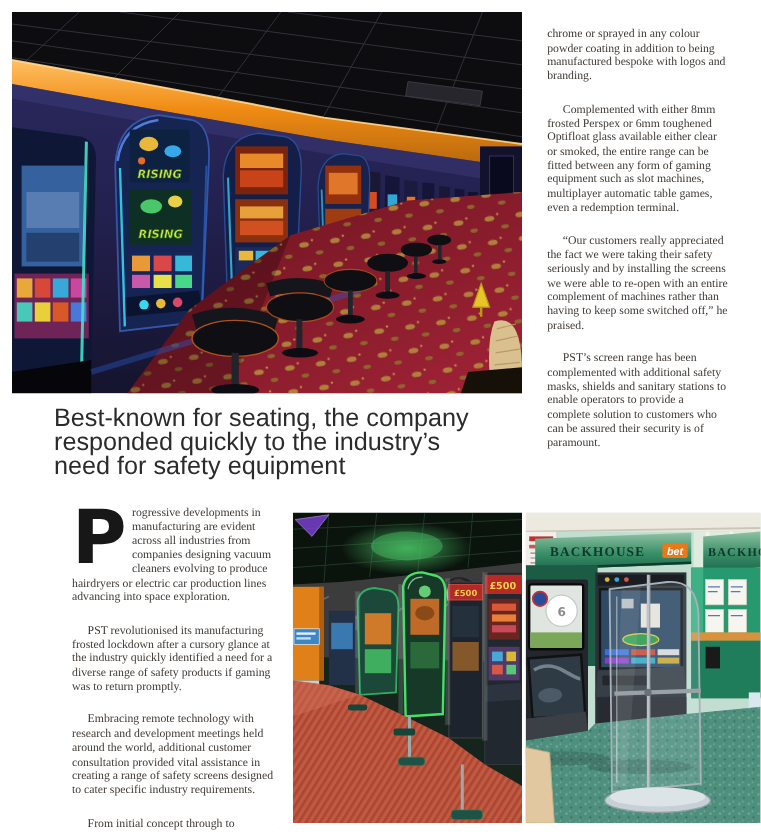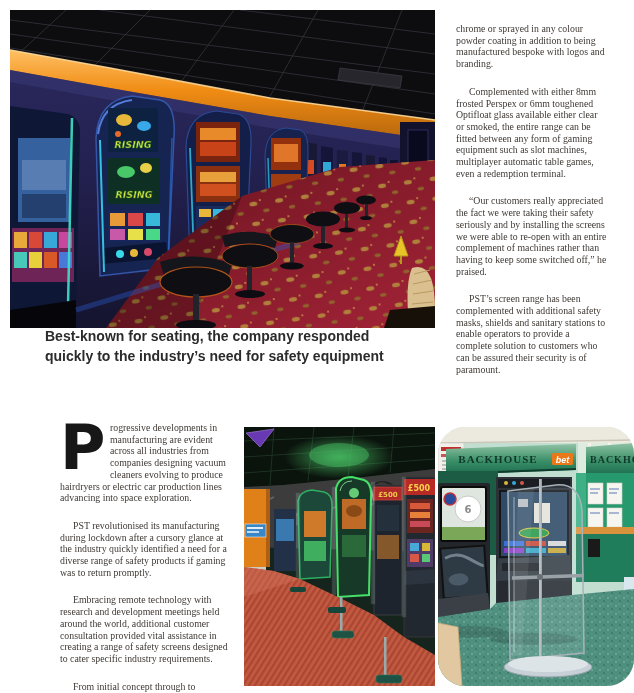--- a/index.html
+++ b/index.html
@@ -2,30 +2,30 @@
 <html><head>
 <meta charset="utf-8">
 <style>
   html,body{margin:0;padding:0;background:#ffffff;}
   .page{position:relative;width:634px;height:693px;background:#ffffff;overflow:hidden;
         font-family:"Liberation Serif",serif;color:#3e3833;}
   .photo{position:absolute;overflow:hidden;}
   .photo svg{display:block;}
   .photo-top{left:10px;top:10px;width:469px;height:318px;}
   .photo-mid{left:244px;top:427px;width:191px;height:259px;}
-  .photo-right{left:438px;top:427px;width:196px;height:259px;border-radius:27px;}
+  .photo-right{left:438px;top:427px;width:196px;height:259px;}
   .col-right{position:absolute;left:440px;top:7px;width:183px;
              font-size:9.8px;line-height:11.7px;text-align:left;}
   .col-left{position:absolute;left:44px;top:406px;width:206px;height:287px;overflow:hidden;
             font-size:9.8px;line-height:11.7px;}
   .col-right p,.col-left p{margin:16px;text-indent:13px;}
   p.noindent{text-indent:0;}
-  .headline{position:absolute;left:45px;top:326px;width:362px;margin:0;
-            font-family:"Liberation Sans",sans-serif;font-weight:700;
-            font-size:14px;line-height:20px;color:#2b2b2b;}
+  .headline{position:absolute;left:45px;top:339px;width:362px;margin:0;
+            font-family:"Liberation Sans",sans-serif;font-weight:400;
+            font-size:21px;line-height:20px;color:#2b2b2b;}
   .dropcap{float:left;width:50px;height:58px;
            font-family:"DejaVu Sans",sans-serif;font-weight:bold;
            font-size:62px;line-height:52px;color:#171717;}
   svg text{user-select:none;}
 </style>
 </head>
 <body>
 
 <div class="page">
 
@@ -224,21 +224,21 @@
     <p class="noindent">chrome or sprayed in any colour powder coating in addition to being manufactured bespoke with logos and branding.</p>
     <p>Complemented with either 8mm frosted Perspex or 6mm toughened Optifloat glass available either clear or smoked, the entire range can be fitted between any form of gaming equipment such as slot machines, multiplayer automatic table games, even a redemption terminal.</p>
     <p>“Our customers really appreciated the fact we were taking their safety seriously and by installing the screens we were able to re-open with an entire complement of machines rather than having to keep some switched off,” he praised.</p>
     <p>PST’s screen range has been complemented with additional safety masks, shields and sanitary stations to enable operators to provide a complete solution to customers who can be assured their security is of paramount.</p>
   </div>
 
   <h1 class="headline">Best-known for seating, the company responded quickly to the industry’s need for safety equipment</h1>
 
   <div class="col-left">
     <p class="noindent"><span class="dropcap">P</span><span>rogressive developments in manufacturing are evident across all industries from companies designing vacuum cleaners evolving to produce hairdryers or electric car production lines advancing into space exploration.</span></p>
-    <p>PST revolutionised its manufacturing during lockdown after a cursory glance at the industry quickly identified a need for a diverse range of safety products if gaming was to return promptly.</p>
+    <p>PST revolutionised its manufacturing frosted lockdown after a cursory glance at the industry quickly identified a need for a diverse range of safety products if gaming was to return promptly.</p>
     <p>Embracing remote technology with research and development meetings held around the world, additional customer consultation provided vital assistance in creating a range of safety screens designed to cater specific industry requirements.</p>
     <p>From initial concept through to manufacturing and installation, quality and durability were the foundations of PST’s safety screen ranges.</p>
   </div>
 
   <div class="photo photo-mid">
     <svg width="191" height="259" viewBox="0 0 191 259">
       <defs>
         <radialGradient id="mGlow" cx=".5" cy=".5" r=".5">
           <stop offset="0" stop-color="#49c465" stop-opacity=".8"></stop>
             <stop offset="1" stop-color="#49c465" stop-opacity="0"></stop>

